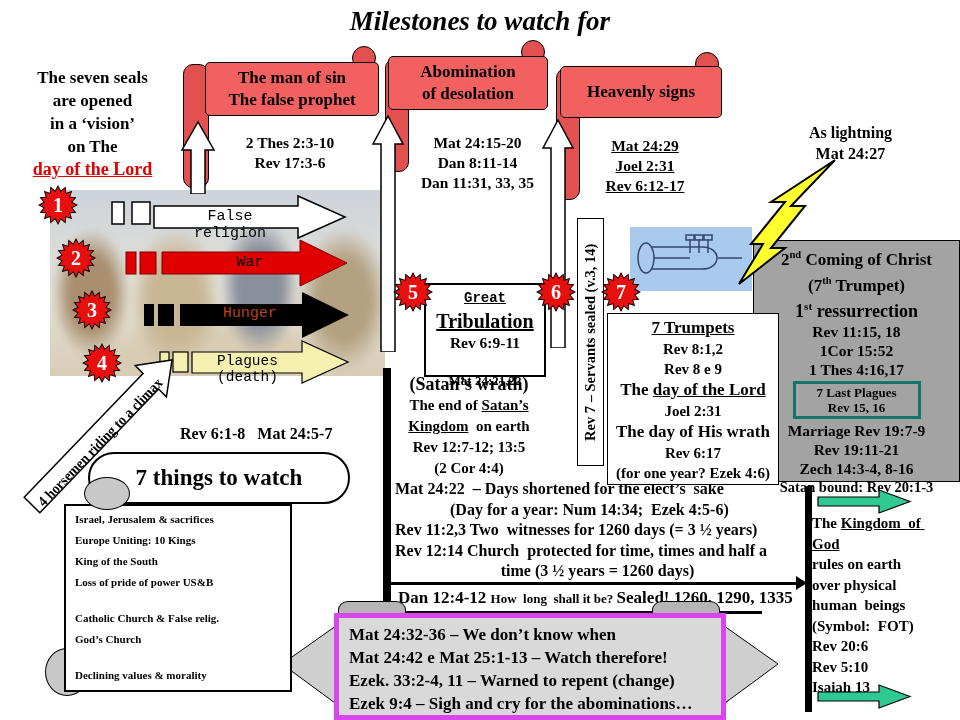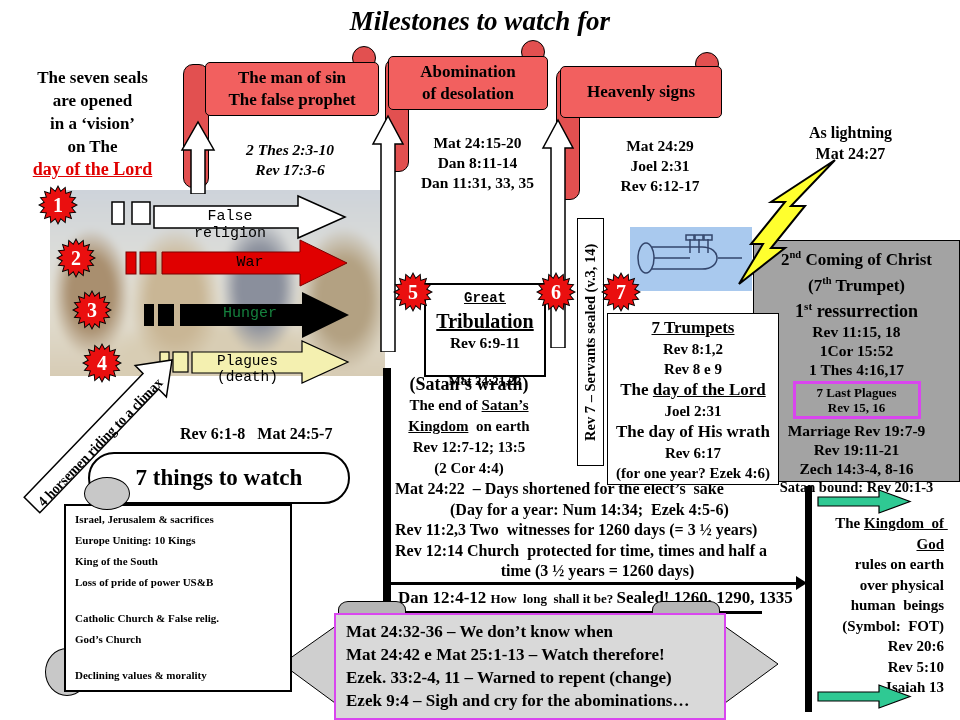--- a/index.html
+++ b/index.html
@@ -56,21 +56,21 @@
   .satan{left:390px;top:374px;width:158px;text-align:center;font-weight:bold;font-size:15px;line-height:21px;}
   .satan .big{font-size:18px;}
   .sealedbox{left:577px;top:218px;width:25px;height:246px;border:1.5px solid #000;background:#fff;z-index:4;}
   .sealedbox .vt{position:absolute;inset:0;writing-mode:vertical-rl;transform:rotate(180deg);
                  text-align:center;font-weight:bold;font-size:14.5px;line-height:25px;}
   .trumpetimg{left:630px;top:227px;width:122px;height:64px;background:#a9c9ee;z-index:3;}
   .trumpetsbox{left:607px;top:289px;width:170px;height:170px;border:1.5px solid #000;background:#fff;
                text-align:center;font-weight:bold;z-index:5;margin-top:24px;}
   .rightbox{left:753px;top:240px;width:205px;height:240px;border:1.5px solid #000;background:#a3a3a3;
             text-align:center;font-weight:bold;}
-  .plaguesbox{margin:2px auto;width:122px;border:3px solid #d946ef;font-size:13px;line-height:15px;font-weight:bold;padding:1px 0;}
+  .plaguesbox{margin:2px auto;width:122px;border:3px solid #0f766e;font-size:13px;line-height:15px;font-weight:bold;padding:1px 0;}
 
   
   .scrolltitle{left:88px;top:452px;width:258px;height:48px;border:2px solid #000;border-radius:26px;background:#fff;
                text-align:center;font-weight:bold;font-size:23px;line-height:48px;z-index:2;}
   .scrollcurl{left:84px;top:477px;width:44px;height:31px;background:#c8c8c8;border:1.5px solid #000;border-radius:50%;z-index:3;}
   .watchbox{left:64px;top:504px;width:228px;height:188px;border:2px solid #000;background:#fff;
             padding:7px 0 0 9px;box-sizing:border-box;font-weight:bold;font-size:11px;z-index:2;}
   .watch-item{height:21px;}
   .watch-gap{height:15px;}
   .blcurl{left:45px;top:648px;width:42px;height:46px;background:#c8c8c8;border:1.5px solid #000;
@@ -83,25 +83,25 @@
   .hline2{left:390px;top:611px;width:372px;height:2.5px;background:#000;}
   .rarrowhead{left:796px;top:576px;width:0;height:0;border-left:11px solid #000;
               border-top:7px solid transparent;border-bottom:7px solid transparent;}
   .danline{left:398px;top:585px;width:395px;font-weight:bold;line-height:25px;}
   .dan-a{font-size:17px;} .dan-b{font-size:13px;} .dan-c{font-size:17px;}
 
   .centerbar{left:383px;top:368px;width:8px;height:243px;background:#000;}
 
   
   .kingbar{left:805px;top:486px;width:7px;height:226px;background:#000;}
-  .kingdom{left:812px;top:513px;width:132px;text-align:right;font-weight:bold;font-size:15px;line-height:20.5px;font-family:Liberation Serif, serif;}
+  .kingdom{left:812px;top:513px;width:132px;text-align:left;font-weight:bold;font-size:15px;line-height:20.5px;font-family:Liberation Serif, serif;}
 
   
   .roll{position:absolute;width:66px;height:20px;background:#b5b5b5;border:1.5px solid #000;border-radius:10px/9px;z-index:1;}
-  .bbanner{left:334px;top:613px;width:392px;height:107px;background:#d9d9d9;border:2px solid #d946ef;
+  .bbanner{left:334px;top:613px;width:392px;height:107px;background:#d9d9d9;border:5px solid #d946ef;
            box-sizing:border-box;padding:5px 0 0 10px;font-weight:bold;font-size:17px;line-height:23px;z-index:2;}
   sup{font-size:0.62em;}
 </style>
 </head>
 <body>
 
 <div id="slide">
 
   <div class="abs title">Milestones to watch for</div>
 
@@ -114,21 +114,21 @@
   </div>
 
   <div class="banner">
     <div class="tail abs" style="left:183px;top:64px;width:24px;height:122px;"></div>
     <div class="knob abs" style="left:352px;top:46px;"></div>
     <div class="face abs" style="left:205px;top:62px;width:172px;height:52px;">
       <div>The man of sin</div>
       <div>The false prophet</div>
     </div>
   </div>
-  <div class="refs" style="left:215px;top:140px;width:150px;font-style:italic;">
+  <div class="refs" style="left:215px;top:133px;width:150px;">
     <div>2 Thes 2:3-10</div>
     <div>Rev 17:3-6</div>
   </div>
 
   <div class="banner">
     <div class="tail abs" style="left:385px;top:58px;width:22px;height:112px;"></div>
     <div class="knob abs" style="left:521px;top:40px;"></div>
     <div class="face abs" style="left:388px;top:56px;width:158px;height:52px;">
       <div>Abomination</div>
       <div>of desolation</div>
@@ -140,21 +140,21 @@
     <div>Dan 11:31, 33, 35</div>
   </div>
 
   <div class="banner">
     <div class="tail abs" style="left:556px;top:68px;width:22px;height:130px;"></div>
     <div class="knob abs" style="left:695px;top:52px;"></div>
     <div class="face abs" style="left:560px;top:66px;width:160px;height:50px;">
       <div>Heavenly signs</div>
     </div>
   </div>
-  <div class="refs" style="left:600px;top:136px;width:120px;">
+  <div class="refs" style="left:585px;top:136px;width:120px;text-decoration:underline;">
     <div>Mat 24:29</div>
     <div>Joel 2:31</div>
     <div>Rev 6:12-17</div>
   </div>
 
   <div class="abs aslight">
     <div>As lightning</div>
     <div>Mat 24:27</div>
   </div>
 
@@ -181,21 +181,21 @@
       <polygon points="112,62 250,62 250,50 297,73 250,96 250,84 112,84" fill="#e00000" stroke="#7a0000" stroke-width="1"></polygon>
       <rect x="94" y="114" width="10" height="22" fill="#000"></rect>
       <rect x="108" y="114" width="16" height="22" fill="#000"></rect>
       <polygon points="130,114 252,114 252,102 299,125 252,148 252,136 130,136" fill="#000"></polygon>
       <rect x="110" y="162" width="9" height="20" fill="#f4f0b0" stroke="#000" stroke-width="1.2"></rect>
       <rect x="123" y="162" width="15" height="20" fill="#f4f0b0" stroke="#000" stroke-width="1.2"></rect>
       <polygon points="142,162 252,162 252,151 298,172 252,193 252,183 142,183" fill="#f4f0b0" stroke="#000" stroke-width="1.2"></polygon>
     </svg>
     <div class="arrowlabel" style="left:120px;top:18px;width:120px;color:#000;">False religion</div>
     <div class="arrowlabel" style="left:150px;top:64px;width:100px;color:#000;">War</div>
-    <div class="arrowlabel" style="left:150px;top:115px;width:100px;color:#15803d;">Hunger</div>
+    <div class="arrowlabel" style="left:150px;top:115px;width:100px;color:#c2410c;">Hunger</div>
     <div class="arrowlabel" style="left:135px;top:163px;width:125px;color:#000;font-size:14.5px;">Plagues  (death)</div>
   </div>
 
   <div class="badge" style="left:38px;top:185px;">
     <div class="star-o"></div>
       <div class="star-i"></div>
       <div class="num">1</div>
   </div>
   <div class="badge" style="left:56px;top:238px;">
     <div class="star-o"></div>

